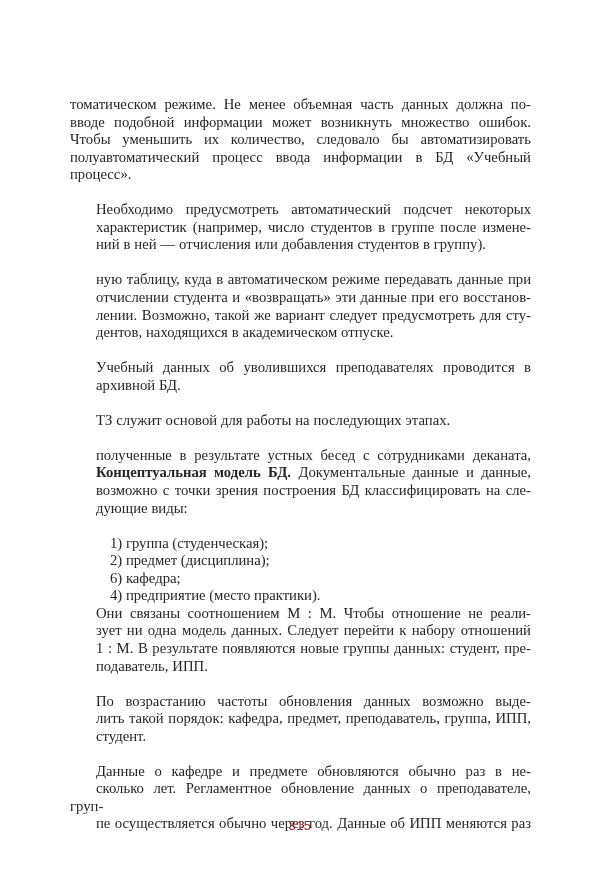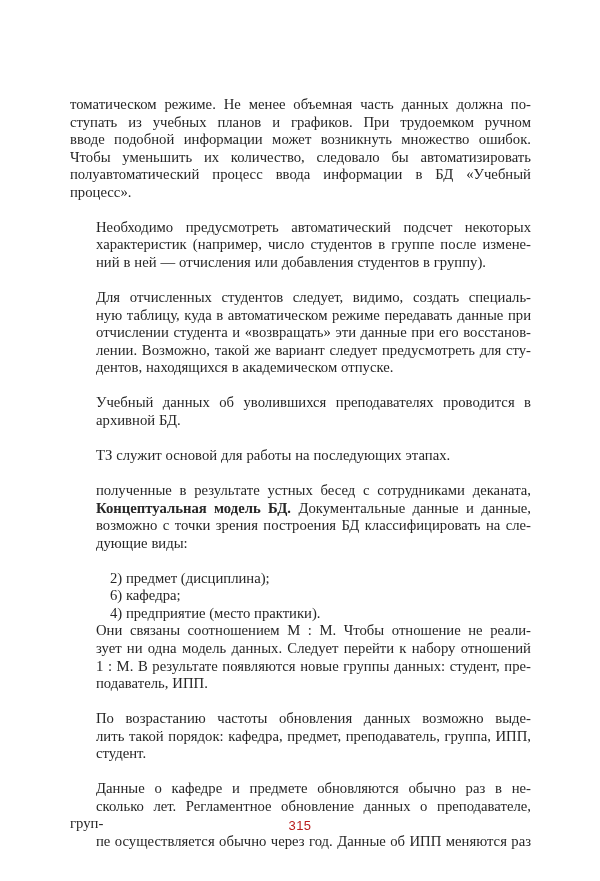--- a/index.html
+++ b/index.html
@@ -102,35 +102,33 @@
 </style>
 </head>
 <body>
 
 <div class="page">
 
   <div class="text-column">
 
     <p class="para no-indent">
       <span class="just-line">томатическом режиме. Не менее объемная часть данных должна по-</span>
-      <span class="just-line">ступать из учебных планов и графиков. При трудоемком ручном</span>
       <span class="just-line">вводе подобной информации может возникнуть множество ошибок.</span>
       <span class="just-line">Чтобы уменьшить их количество, следовало бы автоматизировать</span>
       <span class="just-line">полуавтоматический процесс ввода информации в БД «Учебный</span>
       <span class="last-line">процесс».</span>
     </p>
 
     <p class="para">
       <span class="just-line" style="text-indent:26px;">Необходимо предусмотреть автоматический подсчет некоторых</span>
       <span class="just-line">характеристик (например, число студентов в группе после измене-</span>
       <span class="last-line">ний в ней — отчисления или добавления студентов в группу).</span>
     </p>
 
     <p class="para">
-      <span class="just-line" style="text-indent:26px;">Для отчисленных студентов следует, видимо, создать специаль-</span>
       <span class="just-line">ную таблицу, куда в автоматическом режиме передавать данные при</span>
       <span class="just-line">отчислении студента и «возвращать» эти данные при его восстанов-</span>
       <span class="just-line">лении. Возможно, такой же вариант следует предусмотреть для сту-</span>
       <span class="last-line">дентов, находящихся в академическом отпуске.</span>
     </p>
 
     <p class="para">
       <span class="just-line" style="text-indent:26px;">Учебный данных об уволившихся преподавателях проводится в</span>
       <span class="last-line">архивной БД.</span>
     </p>
@@ -140,20 +138,21 @@
     </p>
 
     <p class="para">
       <span class="just-line">полученные в результате устных бесед с сотрудниками деканата,</span>
       <span class="just-line" style="text-indent:26px;"><strong class="lead">Концептуальная модель БД.</strong><span> Документальные данные и данные,</span></span>
       <span class="just-line">возможно с точки зрения построения БД классифицировать на сле-</span>
       <span class="last-line">дующие виды:</span>
     </p>
 
     <ul class="list">
+      <li class="list-item">1) группа (студенческая);</li>
       <li class="list-item">2) предмет (дисциплина);</li>
       <li class="list-item">6) кафедра;</li>
       <li class="list-item">4) предприятие (место практики).</li>
     </ul>
 
     <p class="para">
       <span class="just-line" style="text-indent:26px;">Они связаны соотношением М : М. Чтобы отношение не реали-</span>
       <span class="just-line">зует ни одна модель данных. Следует перейти к набору отношений</span>
       <span class="just-line">1 : М. В результате появляются новые группы данных: студент, пре-</span>
       <span class="last-line">подаватель, ИПП.</span>

